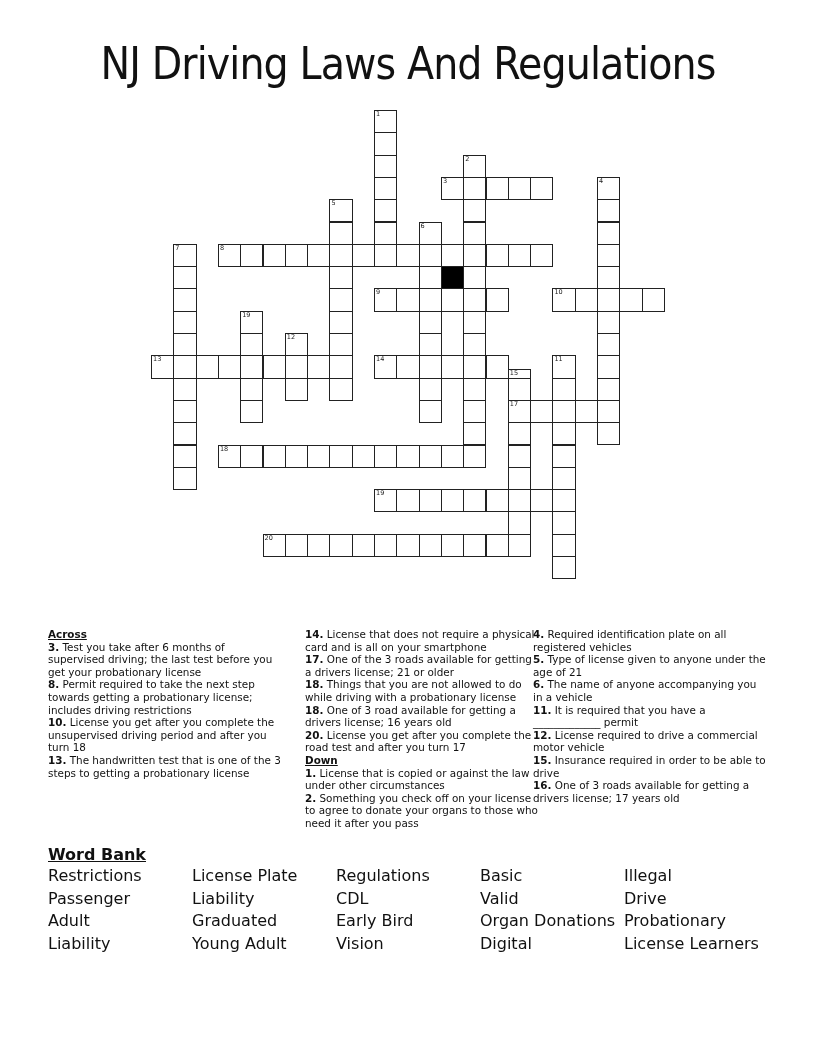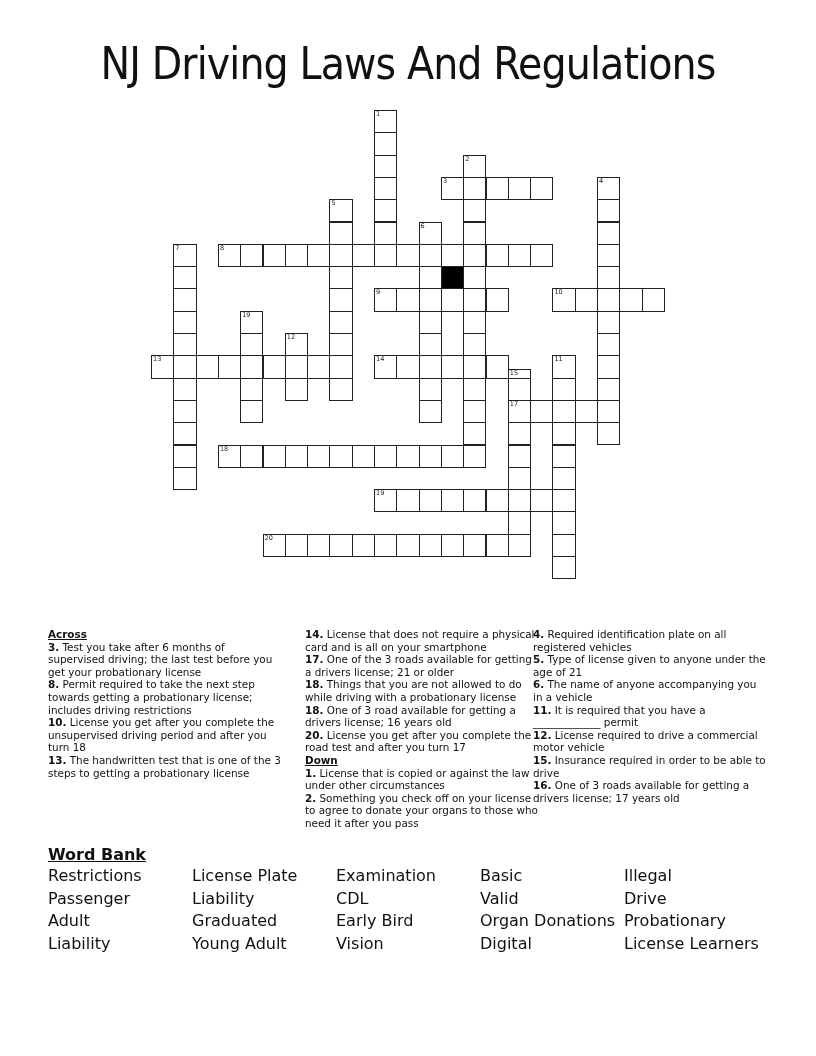--- a/index.html
+++ b/index.html
@@ -253,21 +253,21 @@
   <div class="clue"><b>11.</b> <span>It is required that you have a _____________ permit</span></div>
   <div class="clue"><b>12.</b> <span>License required to drive a commercial motor vehicle</span></div>
   <div class="clue"><b>15.</b> <span>Insurance required in order to be able to drive</span></div>
   <div class="clue"><b>16.</b> <span>One of 3 roads available for getting a drivers license; 17 years old</span></div>
 </div>
 
 <div class="wb-title">Word Bank</div>
 <div class="wb">
   <span>Restrictions</span>
   <span>License Plate</span>
-  <span>Examination</span>
+  <span>Regulations</span>
   <span>Basic</span>
   <span>Illegal</span>
   <span>Passenger</span>
   <span>Liability</span>
   <span>CDL</span>
   <span>Valid</span>
   <span>Drive</span>
   <span>Adult</span>
   <span>Graduated</span>
   <span>Early Bird</span>

